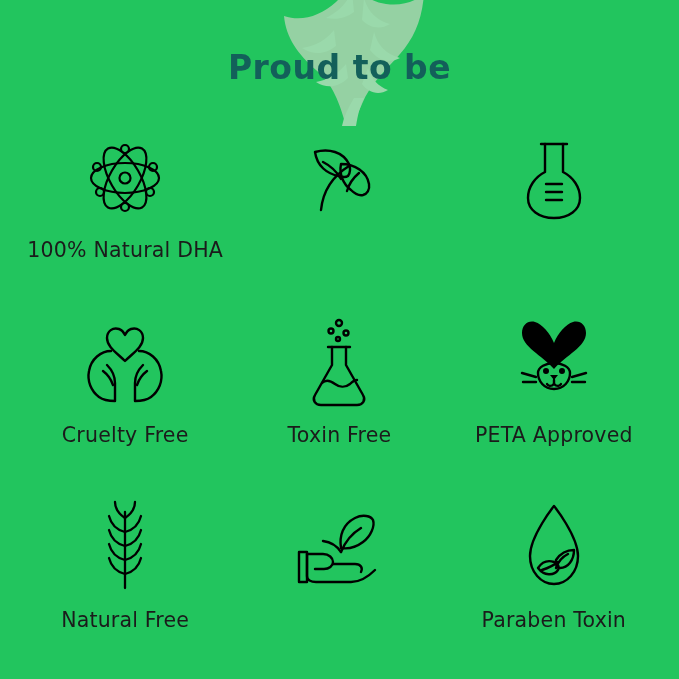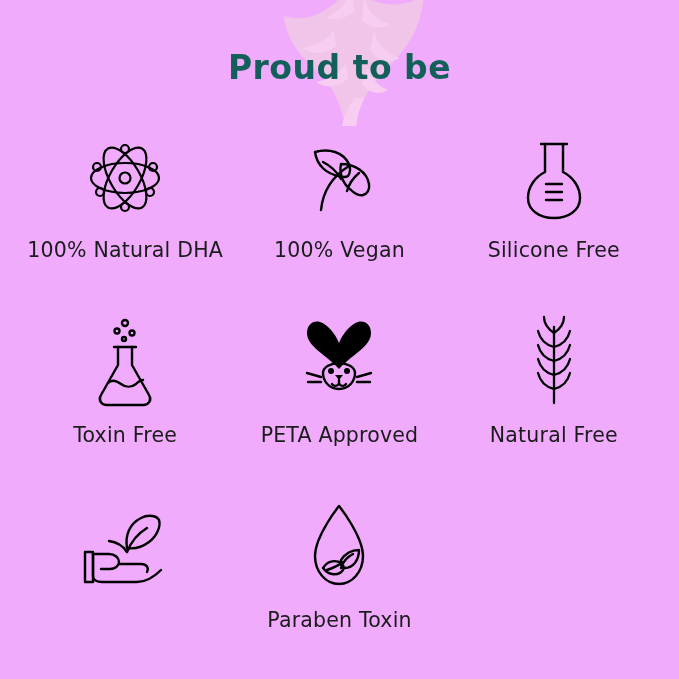--- a/index.html
+++ b/index.html
@@ -10,21 +10,21 @@
     width: 679px;
     height: 679px;
     background: #fdeaea;
     font-family: "DejaVu Sans", sans-serif;
     overflow: hidden;
   }
   .page {
     position: relative;
     width: 679px;
     height: 679px;
-    background: #f0abfc;
+    background: #22c55e;
     overflow: hidden;
   }
   
   .watermark {
     position: absolute;
     top: -14px;
     left: 268px;
     width: 160px;
     height: 140px;
     opacity: 0.55;
@@ -123,36 +123,46 @@
     <div class="cell">
       <div class="icon-wrap">
         <svg width="92" height="92" viewBox="0 0 92 92" fill="none" stroke="#000" stroke-width="2.4" stroke-linecap="round" stroke-linejoin="round">
           <path d="M28 78 C30 58 40 44 56 34"></path>
           <path d="M46 44 C34 42 24 34 22 20 C36 16 50 20 56 32 C58 37 57 41 55 44 C52 46 49 45 46 44 Z"></path>
           <path d="M58 58 C50 52 46 42 48 32 C62 32 74 40 76 52 C77 58 74 62 70 63 C65 64 61 61 58 58 Z"></path>
           <path d="M30 30 C38 34 44 40 48 47"></path>
           <path d="M66 41 C60 46 56 52 54 59"></path>
         </svg>
       </div>
-      <div class="cap">100% Vegan</div>
     </div>
 
     <div class="cell">
       <div class="icon-wrap">
         <svg width="92" height="92" viewBox="0 0 92 92" fill="none" stroke="#000" stroke-width="2.4" stroke-linecap="round" stroke-linejoin="round">
           <path d="M37 12 L37 40 C27 45 20 55 20 66 C20 78 31 86 46 86 C61 86 72 78 72 66 C72 55 65 45 55 40 L55 12"></path>
           <path d="M33 12 L59 12"></path>
           <path d="M38 60 L54 60"></path>
           <path d="M38 68 L54 68"></path>
           <path d="M38 52 L54 52"></path>
         </svg>
       </div>
-      <div class="cap">Silicone Free</div>
-    </div>
-
+    </div>
+
+    <div class="cell">
+      <div class="icon-wrap">
+        <svg width="96" height="92" viewBox="0 0 96 92" fill="none" stroke="#000" stroke-width="2.4" stroke-linecap="round" stroke-linejoin="round">
+          <path d="M48 44 C40 36 30 30 30 21 C30 14 36 10 42 12 C45 13 47 16 48 18 C49 16 51 13 54 12 C60 10 66 14 66 21 C66 30 56 36 48 44 Z"></path>
+          <path d="M34 34 C24 34 14 42 12 54 C10 64 14 74 22 80 C26 83 32 84 38 84 L38 66 C38 58 34 52 30 48"></path>
+          <path d="M62 34 C72 34 82 42 84 54 C86 64 82 74 74 80 C70 83 64 84 58 84 L58 66 C58 58 62 52 66 48"></path>
+          <path d="M26 54 C30 57 34 62 36 68"></path>
+          <path d="M70 54 C66 57 62 62 60 68"></path>
+        </svg>
+      </div>
+      <div class="cap">Cruelty Free</div>
+    </div>
 
     <div class="cell">
       <div class="icon-wrap">
         <svg width="92" height="96" viewBox="0 0 92 96" fill="none" stroke="#000" stroke-width="2.4" stroke-linecap="round" stroke-linejoin="round">
           <circle cx="46" cy="8" r="3"></circle>
           <circle cx="38" cy="16" r="2.5"></circle>
           <circle cx="53" cy="18" r="2.5"></circle>
           <circle cx="45" cy="24" r="2"></circle>
           <path d="M39 32 L39 50 L22 80 C19 85 22 90 28 90 L64 90 C70 90 73 85 70 80 L53 50 L53 32"></path>
           <path d="M35 32 L57 32"></path>

